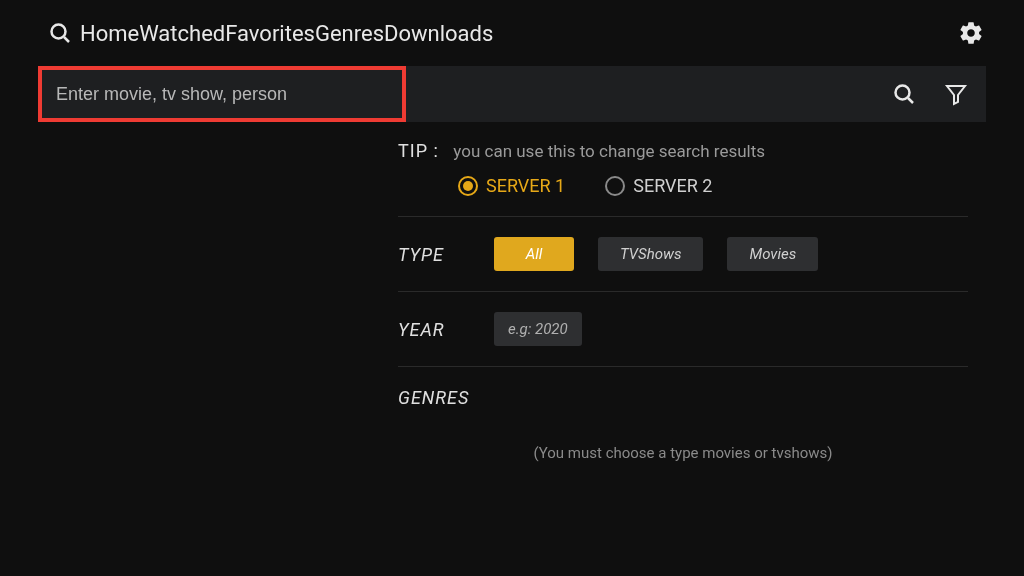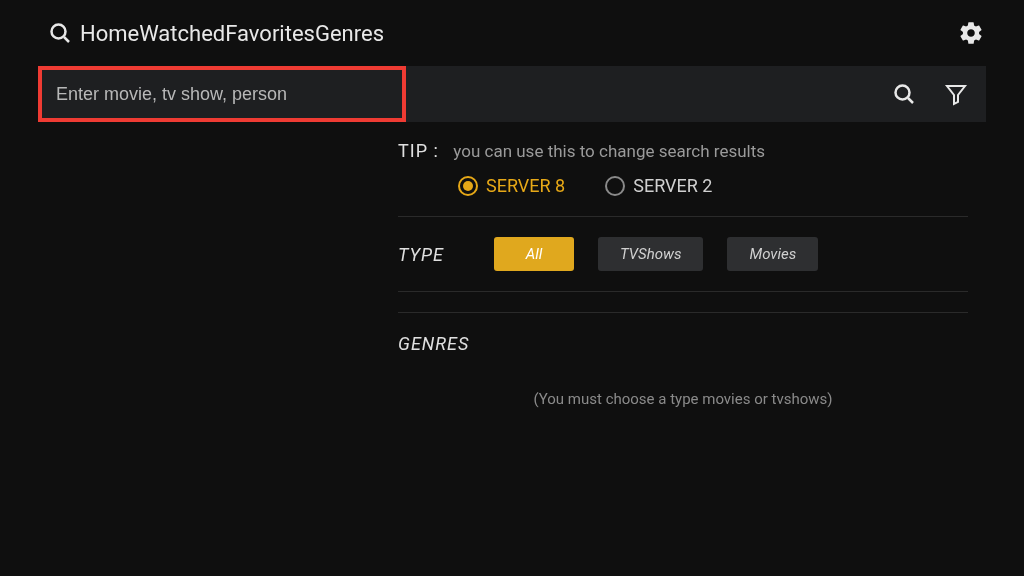--- a/index.html
+++ b/index.html
@@ -194,20 +194,21 @@
 
 <div class="topbar">
   <svg class="search-ico" viewBox="0 0 24 24" fill="none" stroke="currentColor" stroke-width="2.5">
     <circle cx="10.5" cy="10.5" r="7"></circle>
     <line x1="21" y1="21" x2="16" y2="16"></line>
   </svg>
   <span class="nav-item">Home</span>
   <span class="nav-item">Watched</span>
   <span class="nav-item">Favorites</span>
   <span class="nav-item">Genres</span>
+  <span class="nav-item">Downloads</span>
   <div class="spacer"></div>
   <svg class="gear-ico" viewBox="0 0 24 24" fill="currentColor">
     <path d="M19.4 13c.04-.33.07-.66.07-1s-.03-.67-.07-1l2.11-1.65c.19-.15.24-.42.12-.64l-2-3.46c-.12-.22-.39-.3-.61-.22l-2.49 1c-.52-.4-1.08-.73-1.69-.98l-.38-2.65C14.43 2.18 14.23 2 14 2h-4c-.24 0-.43.18-.47.4l-.38 2.65c-.61.25-1.17.59-1.69.98l-2.49-1c-.23-.09-.49 0-.61.22l-2 3.46c-.13.22-.07.49.12.64L4.6 11c-.04.33-.07.66-.07 1s.03.67.07 1l-2.11 1.65c-.19.15-.24.42-.12.64l2 3.46c.12.22.39.3.61.22l2.49-1c.52.4 1.08.73 1.69.98l.38 2.65c.04.22.23.4.47.4h4c.24 0 .43-.18.47-.4l.38-2.65c.61-.25 1.17-.59 1.69-.98l2.49 1c.23.09.49 0 .61-.22l2-3.46c.12-.22.07-.49-.12-.64L19.4 13zM12 15.5c-1.93 0-3.5-1.57-3.5-3.5s1.57-3.5 3.5-3.5 3.5 1.57 3.5 3.5-1.57 3.5-3.5 3.5z"></path>
   </svg>
 </div>
 
 <div class="search-row">
   <div class="search-row-inner">
     <div class="search-input-wrap">
       <input class="search-input" placeholder="Enter movie, tv show, person" style="">
@@ -227,40 +228,44 @@
 <div class="content">
   <div class="tip-line">
     <span class="tip-label">TIP :</span>
     <span class="tip-text">you can use this to change search results</span>
   </div>
   <div class="server-row">
     <div class="radio selected">
       <div class="radio-circle">
           <div class="dot"></div>
         </div>
-      <span>SERVER 8</span>
+      <span>SERVER 1</span>
     </div>
     <div class="radio">
       <div class="radio-circle">
           <div class="dot"></div>
         </div>
       <span>SERVER 2</span>
     </div>
   </div>
   <div class="divider"></div>
 
   <div class="section-row">
     <div class="section-label">TYPE</div>
     <div class="pill-row">
       <div class="pill active">All</div>
       <div class="pill">TVShows</div>
       <div class="pill">Movies</div>
     </div>
   </div>
   <div class="divider"></div>
 
+  <div class="section-row">
+    <div class="section-label">YEAR</div>
+    <div class="year-input">e.g: 2020</div>
+  </div>
   <div class="divider"></div>
 
   <div class="section-row">
     <div class="section-label">GENRES</div>
   </div>
   <div class="genre-note">(You must choose a type movies or tvshows)</div>
 </div>
 
 </body></html>

